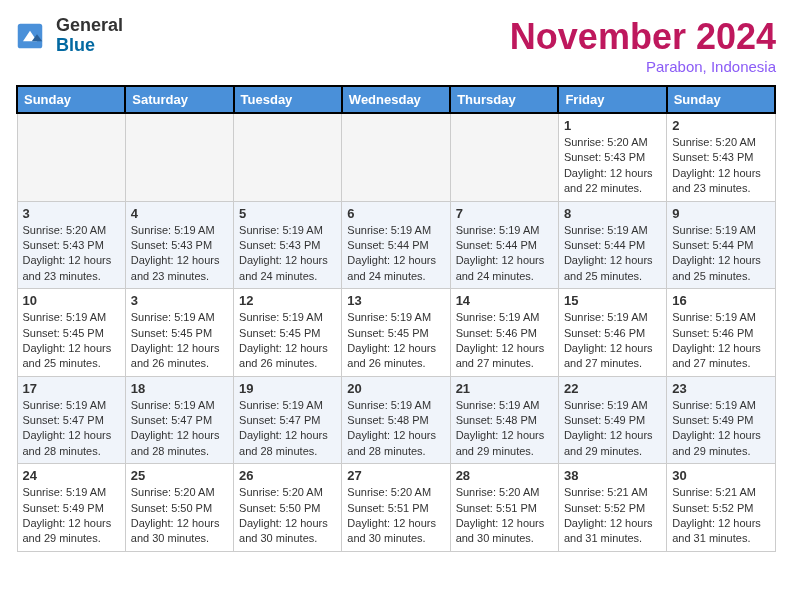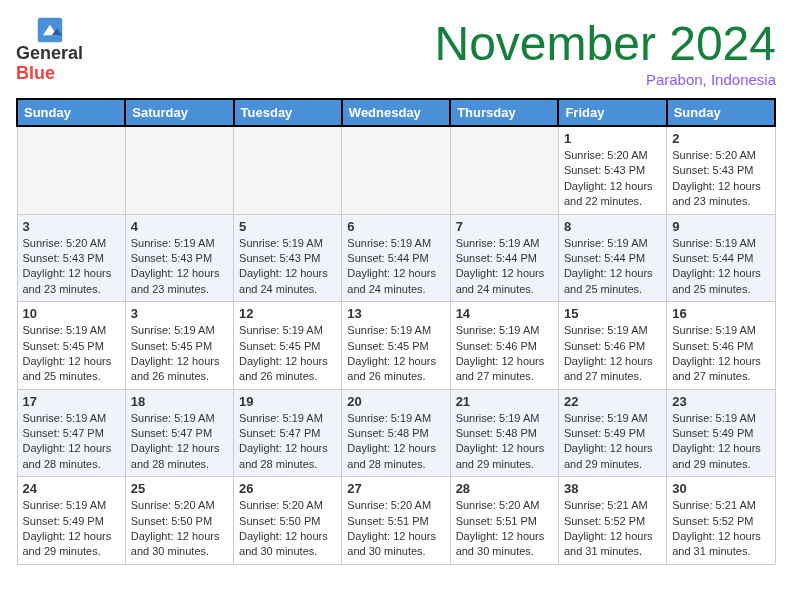--- a/index.html
+++ b/index.html
@@ -12,41 +12,40 @@
     }
     .header {
       display: flex;
       justify-content: space-between;
       align-items: flex-start;
       margin-bottom: 10px;
     }
     .logo {
       display: flex;
       align-items: center;
-      gap: 0;
-      flex-direction: column;
+      gap: 12px;
     }
     .logo-text {
       font-size: 18px;
       font-weight: bold;
       line-height: 1.1;
     }
     .logo-text .general { display: block; color: #333; }
-    .logo-text .blue { display: block; color: #ef4444; }
+    .logo-text .blue { display: block; color: #0369a1; }
     .logo-icon {
       width: 28px;
       height: 28px;
     }
     .title-block {
       text-align: right;
     }
     .month-title {
-      font-size: 48px;
-      font-weight: 400;
-      color: #15803d;
+      font-size: 36px;
+      font-weight: 700;
+      color: #be185d;
     }
     .location {
       font-size: 15px;
       color: #8b5cf6;
     }
     .calendar {
       width: 100%;
       border-collapse: collapse;
       border: 1px solid #ccc;
     }

